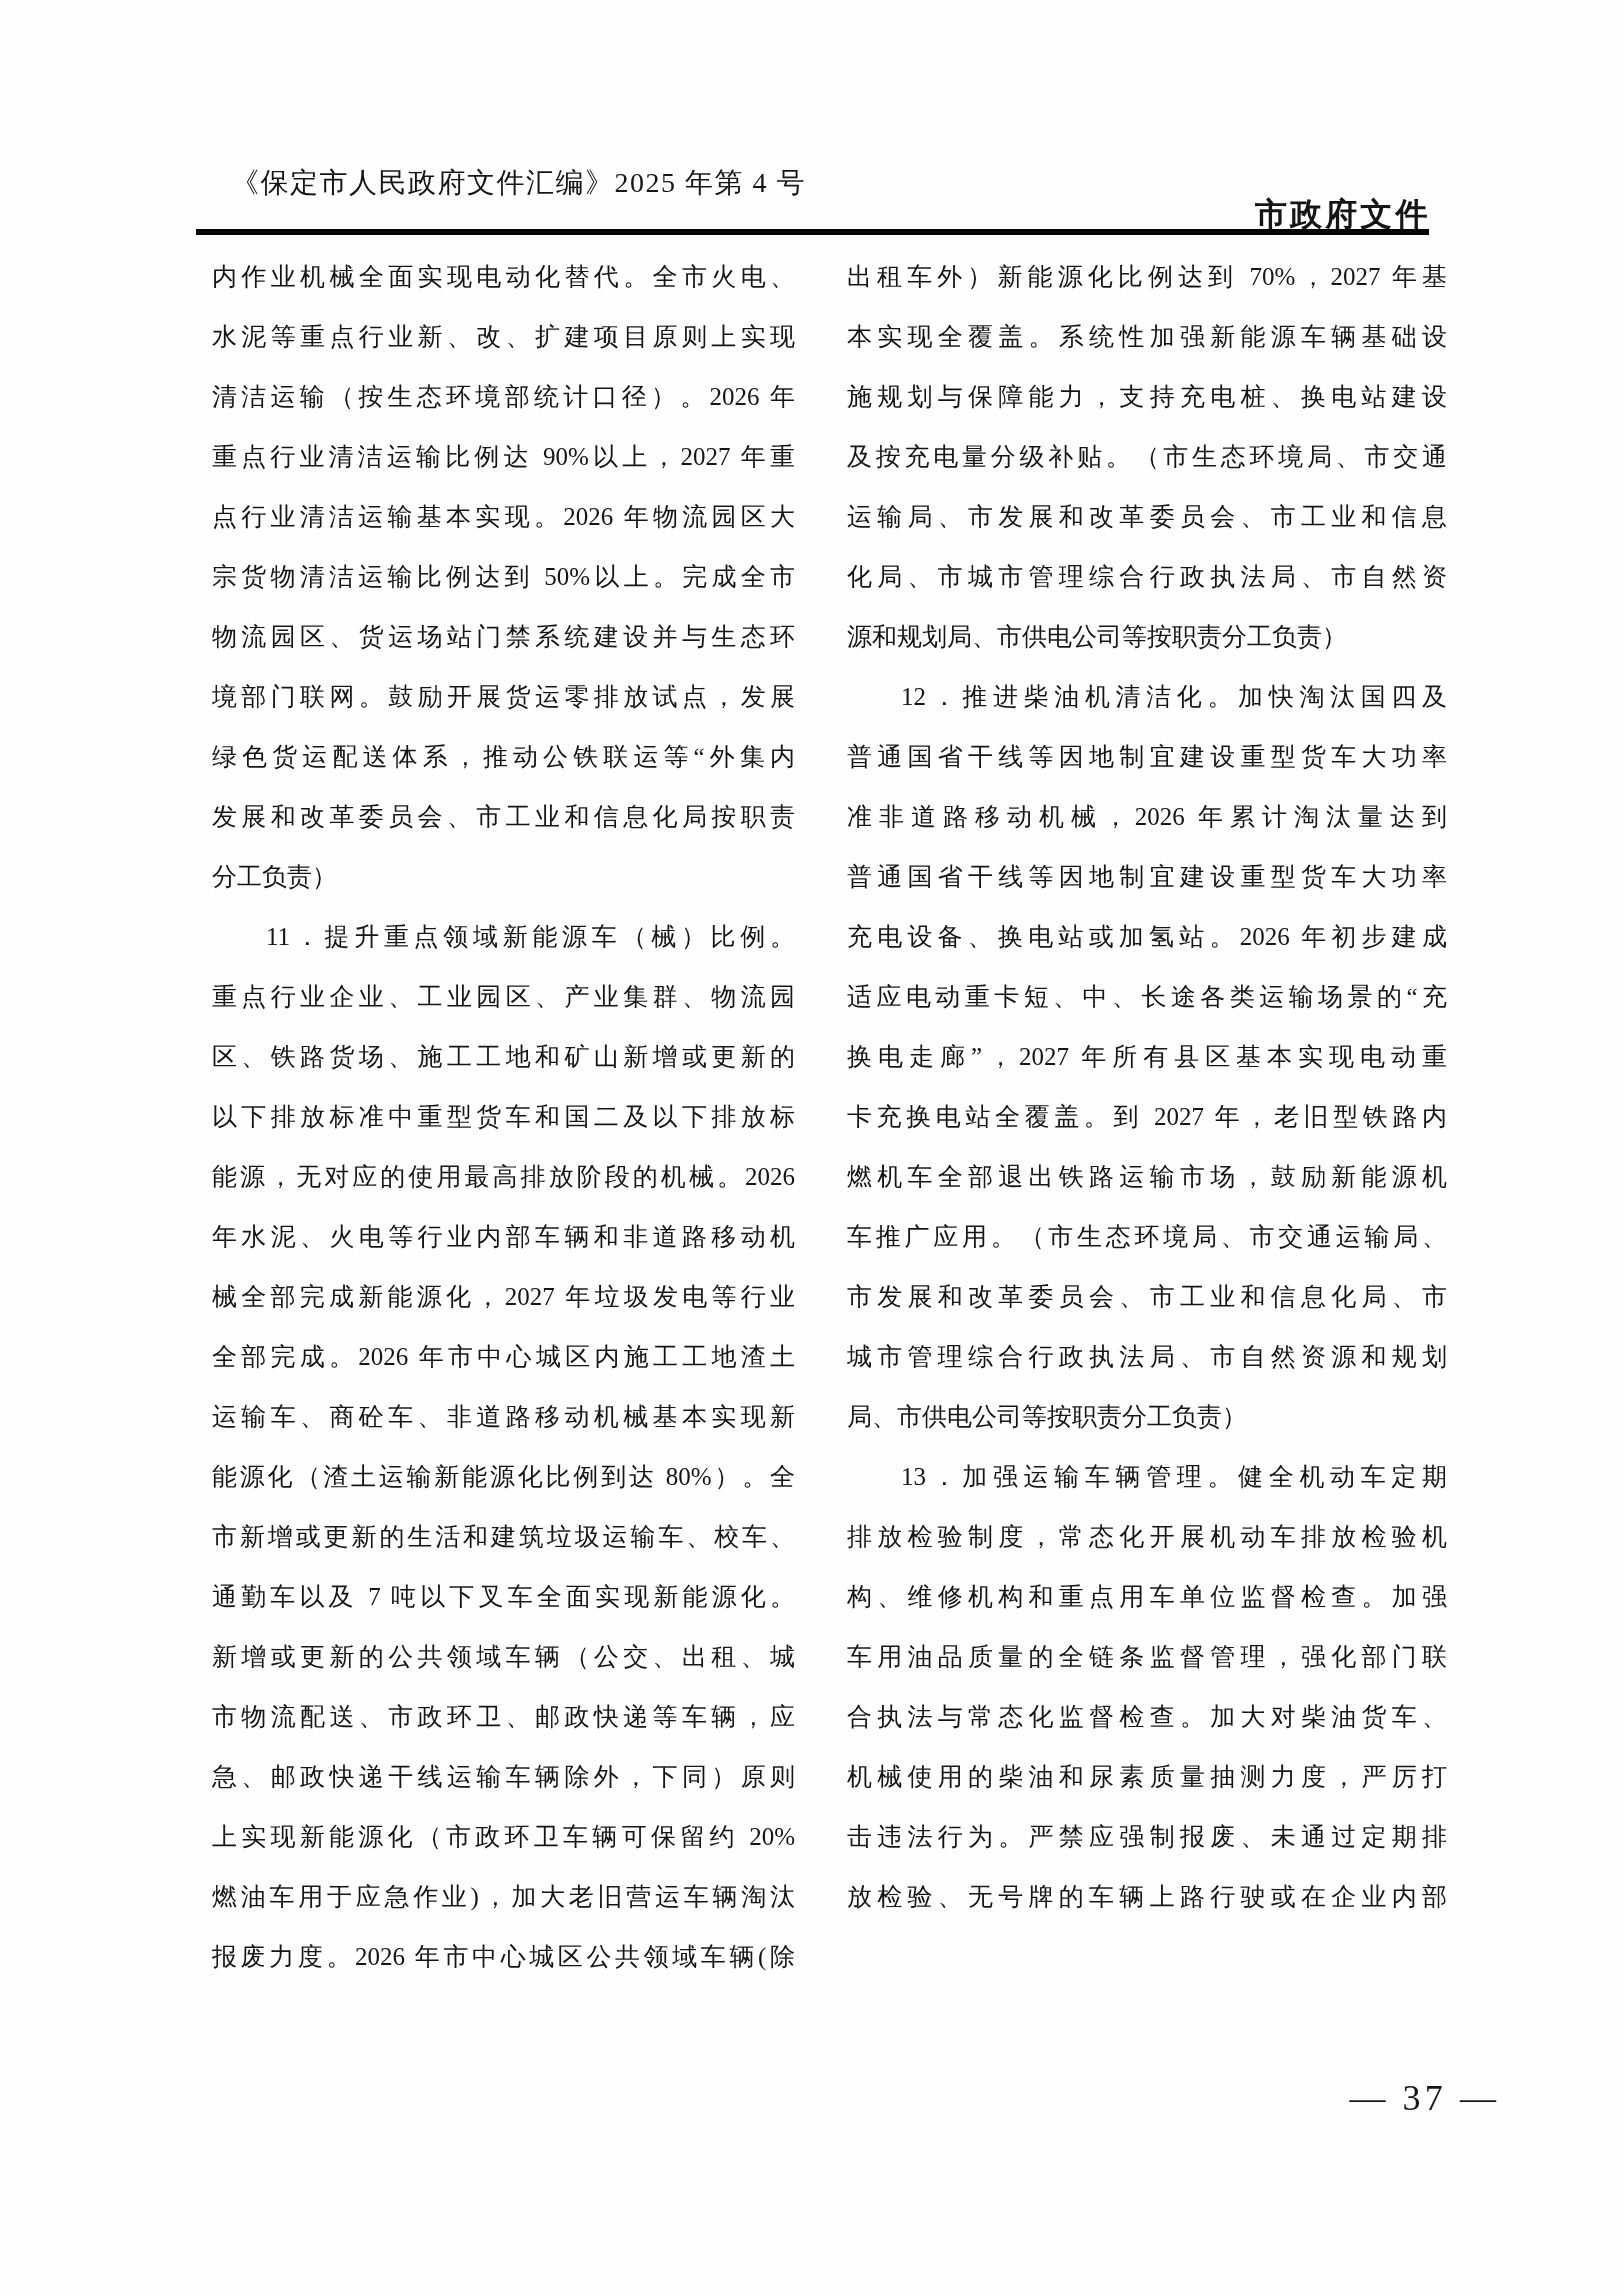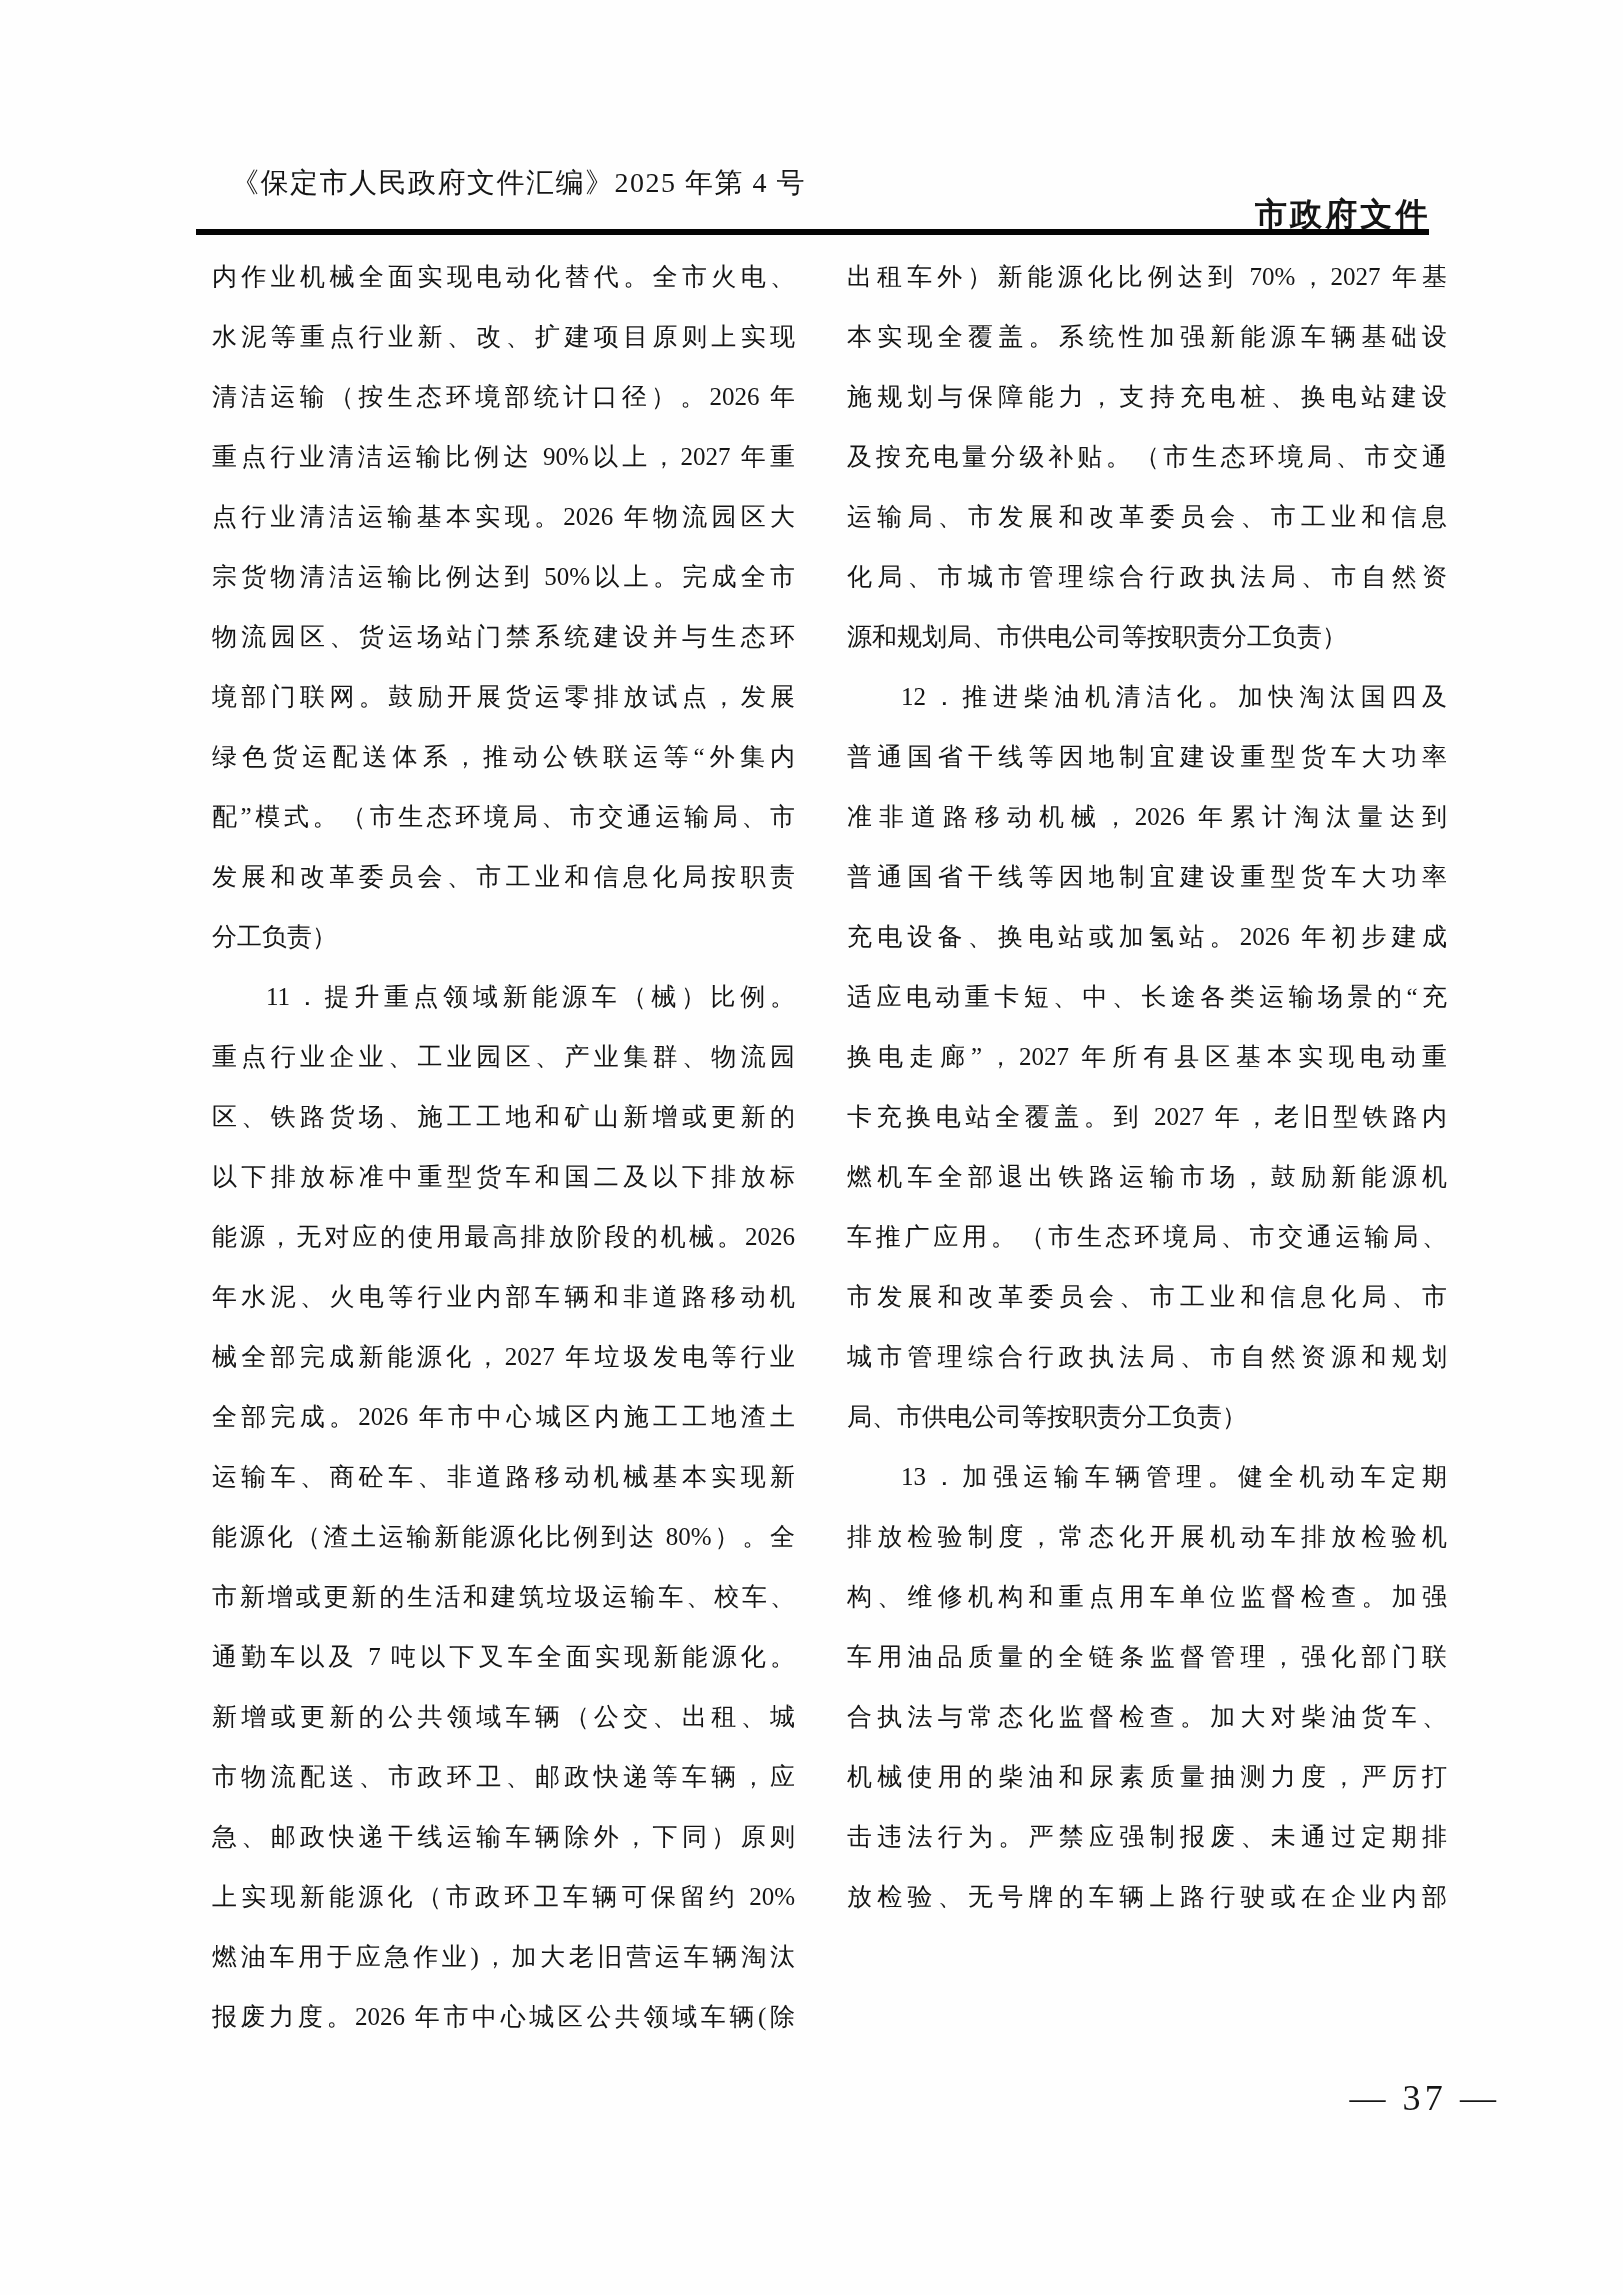--- a/index.html
+++ b/index.html
@@ -56,21 +56,20 @@
   <div class="column left">
     <div class="line">内作业机械全面实现电动化替代。全市火电、</div>
     <div class="line">水泥等重点行业新、改、扩建项目原则上实现</div>
     <div class="line">清洁运输（按生态环境部统计口径）。2026 年</div>
     <div class="line">重点行业清洁运输比例达 90%以上，2027 年重</div>
     <div class="line">点行业清洁运输基本实现。2026 年物流园区大</div>
     <div class="line">宗货物清洁运输比例达到 50%以上。完成全市</div>
     <div class="line">物流园区、货运场站门禁系统建设并与生态环</div>
     <div class="line">境部门联网。鼓励开展货运零排放试点，发展</div>
     <div class="line">绿色货运配送体系，推动公铁联运等“外集内</div>
-    <div class="line">配”模式。（市生态环境局、市交通运输局、市</div>
     <div class="line">发展和改革委员会、市工业和信息化局按职责</div>
     <div class="line short">分工负责）</div>
     <div class="line indent">11．提升重点领域新能源车（械）比例。</div>
     <div class="line">重点行业企业、工业园区、产业集群、物流园</div>
     <div class="line">区、铁路货场、施工工地和矿山新增或更新的</div>
     <div class="line">以下排放标准中重型货车和国二及以下排放标</div>
     <div class="line">能源，无对应的使用最高排放阶段的机械。2026</div>
     <div class="line">年水泥、火电等行业内部车辆和非道路移动机</div>
     <div class="line">械全部完成新能源化，2027 年垃圾发电等行业</div>
     <div class="line">全部完成。2026 年市中心城区内施工工地渣土</div>

